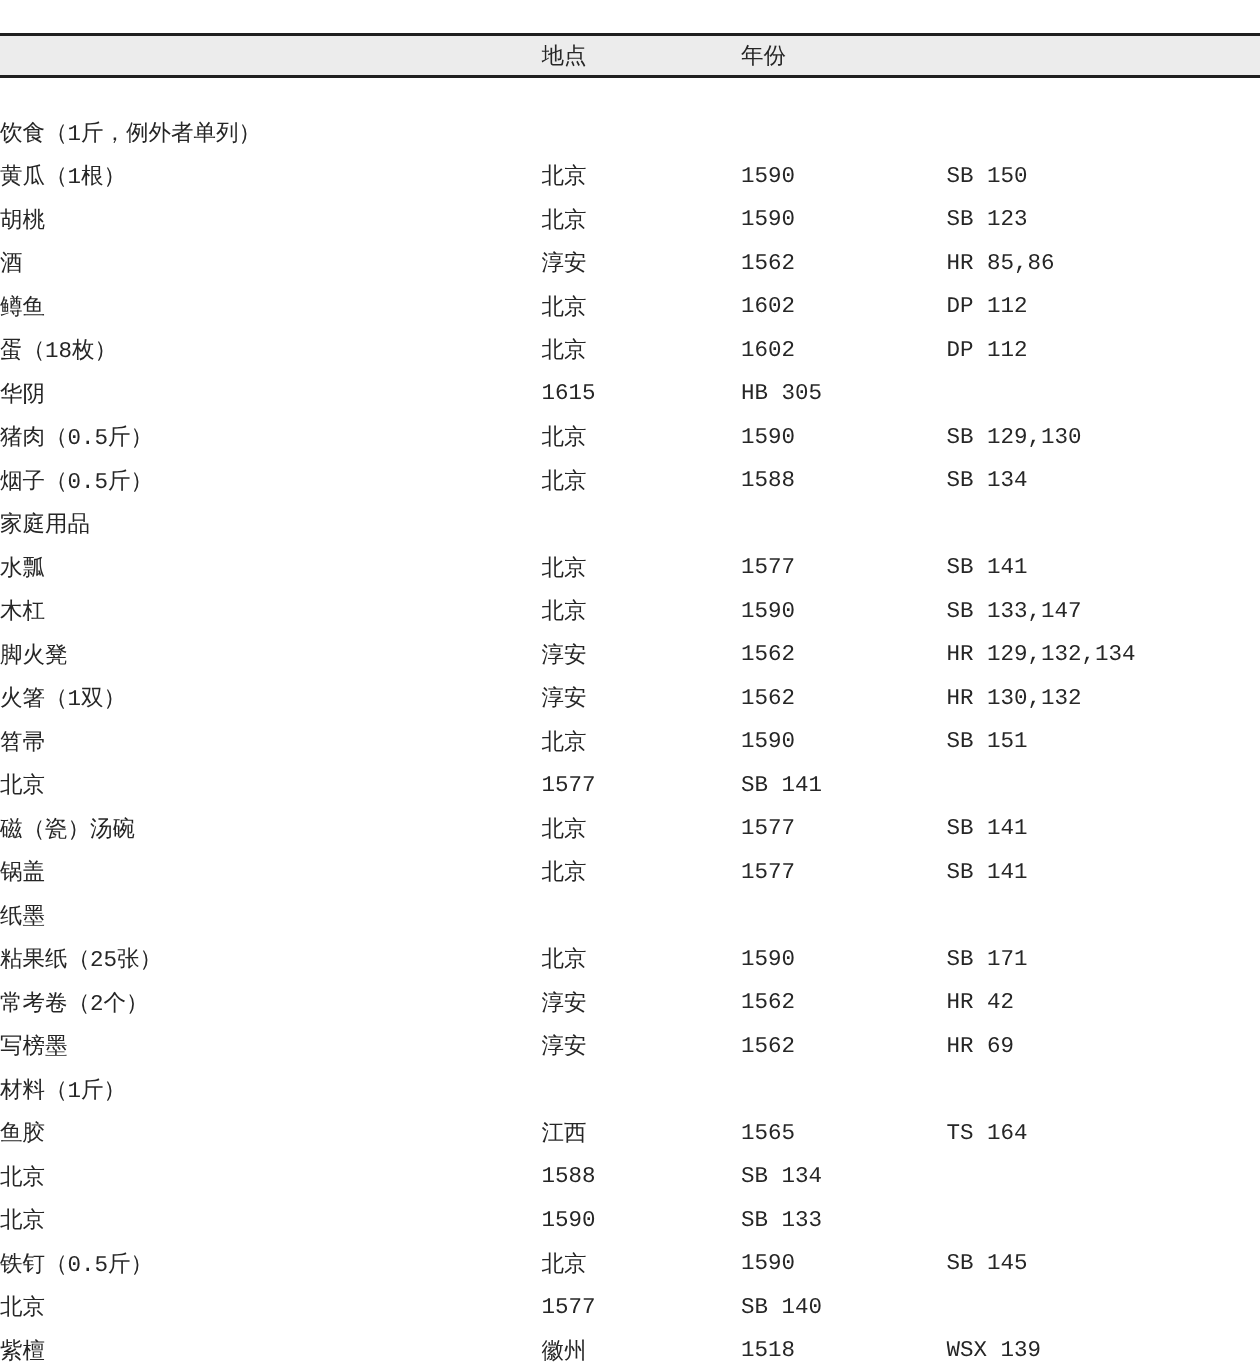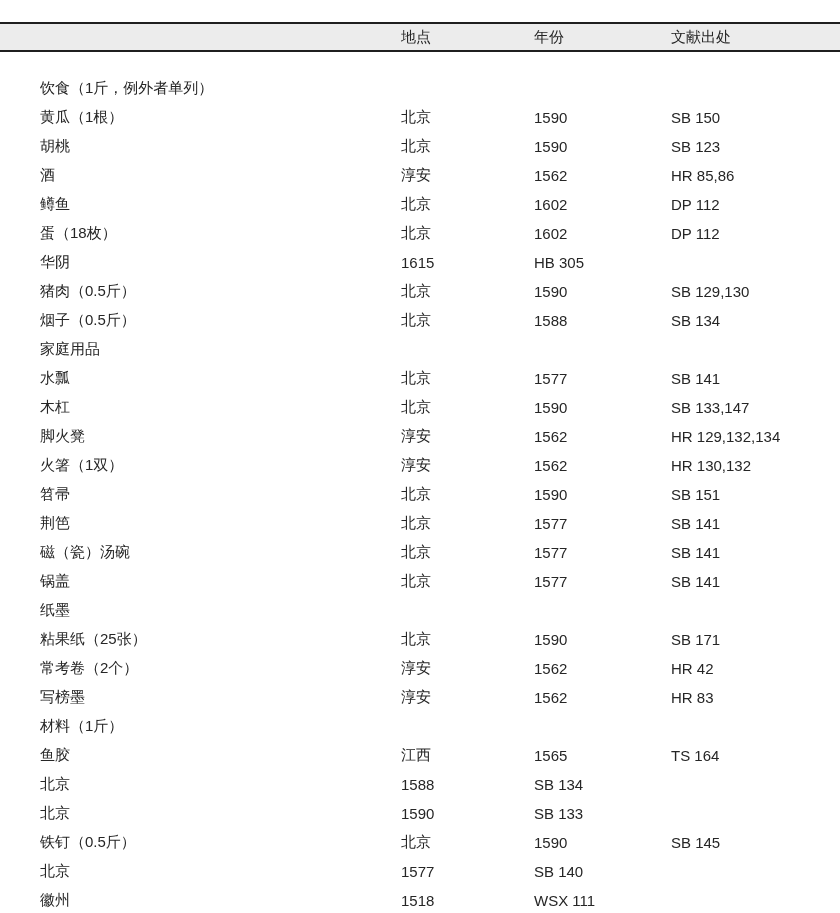--- a/index.html
+++ b/index.html
@@ -13,23 +13,23 @@
     font-size: 15px;
     -webkit-font-smoothing: antialiased;
   }
   .table-wrap {
     margin-top: 22px;
     width: 840px;
   }
   .grid-row {
     display: grid;
     grid-template-columns: 361px 133px 137px 1fr;
-    padding-left: 40px;
     box-sizing: border-box;
     align-items: center;
+    font-family: Liberation Mono, monospace;
   }
   .thead {
     height: 30px;
     background: #ececec;
     border-top: 2px solid #1f1f1f;
     border-bottom: 2px solid #1f1f1f;
   }
   .tbody {
     border-bottom: 2px solid #f9a8d4;
     padding-bottom: 8px;
@@ -44,21 +44,20 @@
   }
 </style>
 </head>
 <body>
 
 <div class="table-wrap">
   <div class="grid-row thead">
     <div class="cell"></div>
     <div class="cell">地点</div>
     <div class="cell">年份</div>
-    <div class="cell">文献出处</div>
   </div>
   <div class="tbody">
   <div class="grid-row row">
     <div class="cell">饮食（1斤，例外者单列）</div>
     <div class="cell"></div>
     <div class="cell"></div>
     <div class="cell"></div>
   </div>
 
   <div class="grid-row row">
@@ -152,21 +151,20 @@
   </div>
 
   <div class="grid-row row">
     <div class="cell">笤帚</div>
     <div class="cell">北京</div>
     <div class="cell">1590</div>
     <div class="cell">SB 151</div>
   </div>
 
   <div class="grid-row row">
-    <div class="cell">荆笆</div>
     <div class="cell">北京</div>
     <div class="cell">1577</div>
     <div class="cell">SB 141</div>
   </div>
 
   <div class="grid-row row">
     <div class="cell">磁（瓷）汤碗</div>
     <div class="cell">北京</div>
     <div class="cell">1577</div>
     <div class="cell">SB 141</div>
@@ -197,21 +195,21 @@
     <div class="cell">常考卷（2个）</div>
     <div class="cell">淳安</div>
     <div class="cell">1562</div>
     <div class="cell">HR 42</div>
   </div>
 
   <div class="grid-row row">
     <div class="cell">写榜墨</div>
     <div class="cell">淳安</div>
     <div class="cell">1562</div>
-    <div class="cell">HR 83</div>
+    <div class="cell">HR 69</div>
   </div>
 
   <div class="grid-row row">
     <div class="cell">材料（1斤）</div>
     <div class="cell"></div>
     <div class="cell"></div>
     <div class="cell"></div>
   </div>
 
   <div class="grid-row row">
@@ -240,18 +238,19 @@
     <div class="cell">SB 145</div>
   </div>
 
   <div class="grid-row row">
     <div class="cell">北京</div>
     <div class="cell">1577</div>
     <div class="cell">SB 140</div>
   </div>
 
   <div class="grid-row row">
+    <div class="cell">紫檀</div>
     <div class="cell">徽州</div>
     <div class="cell">1518</div>
-    <div class="cell">WSX 111</div>
+    <div class="cell">WSX 139</div>
   </div>
 </div>
 </div>
 
 </body></html>

